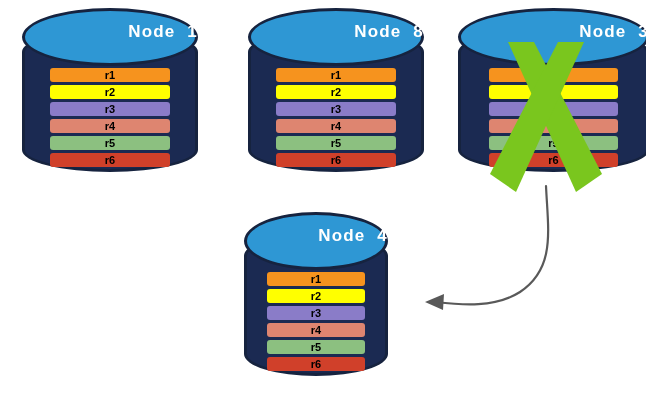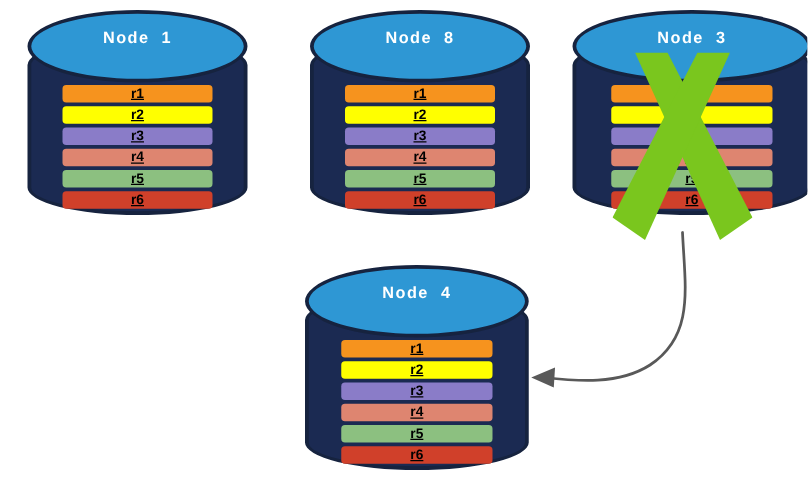--- a/index.html
+++ b/index.html
@@ -41,23 +41,23 @@
     background: #2e97d4;
     border: 3px solid #16233f;
     border-radius: 50%;
     z-index: 3;
   }
   .cyl-title {
     position: absolute;
     left: 0;
     top: 14px;
     width: 100%;
-    text-align: center;
+    text-align: right;
     color: #ffffff;
-    font-size: 13px;
+    font-size: 17px;
     font-weight: bold;
     letter-spacing: 1.2px;
     z-index: 4;
     white-space: pre;
   }
   .rows {
     position: absolute;
     left: 16%;
     top: 60px;
     width: 68%;
@@ -66,21 +66,20 @@
   .row {
     height: 14px;
     margin-bottom: 3px;
     border-radius: 3px;
     position: relative;
     text-align: center;
     color: #000000;
     font-size: 11px;
     font-weight: bold;
     line-height: 14px;
-    text-decoration: underline;
   }
   .row:last-child { margin-bottom: 16px; }
 
   
   .cross {
     position: absolute;
     z-index: 8;
     pointer-events: none;
   }
 
@@ -142,21 +141,21 @@
     </div>
 
     <svg class="cross" style="left:32px; top:34px;" width="112" height="150" viewBox="0 0 112 150">
       <g fill="#7ac61e">
         <polygon points="18,0 44,0 112,132 86,150"></polygon>
         <polygon points="94,0 68,0 0,132 26,150"></polygon>
       </g>
     </svg>
   </div>
 
-  <div class="node" style="left:244px; top:212px; width:179px; height:182px;">
+  <div class="node" style="left:244px; top:212px; width:144px; height:182px;">
     <div class="cyl-body"></div>
     <div class="cyl-top"></div>
     <div class="cyl-title">Node  4</div>
     <div class="rows">
       <div class="row" style="background:#f6931e;">r1</div>
       <div class="row" style="background:#ffff00;">r2</div>
       <div class="row" style="background:#8a7cc8;">r3</div>
       <div class="row" style="background:#de8570;">r4</div>
       <div class="row" style="background:#8cc080;">r5</div>
       <div class="row" style="background:#d0402a;">r6</div>

